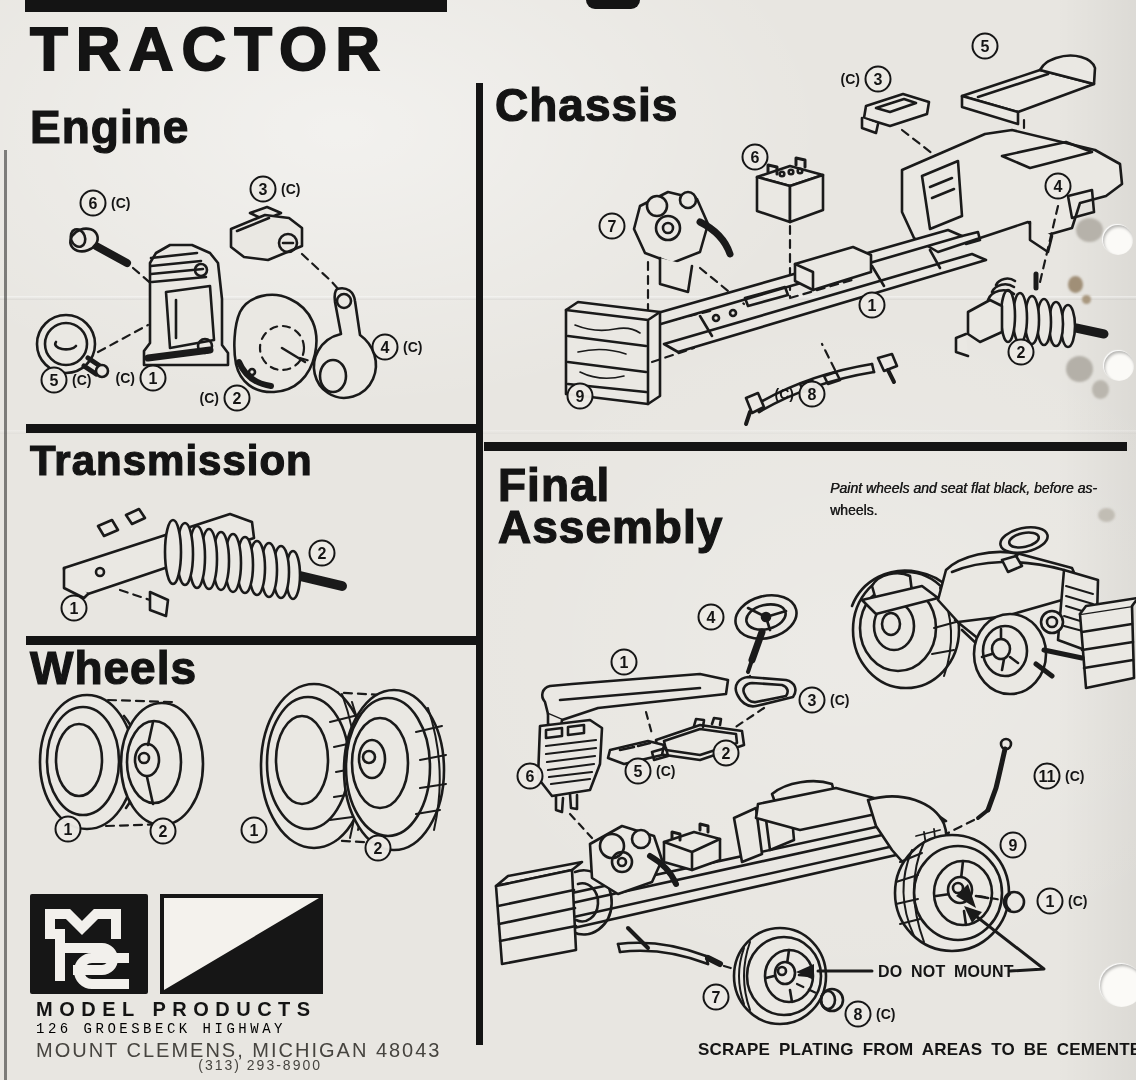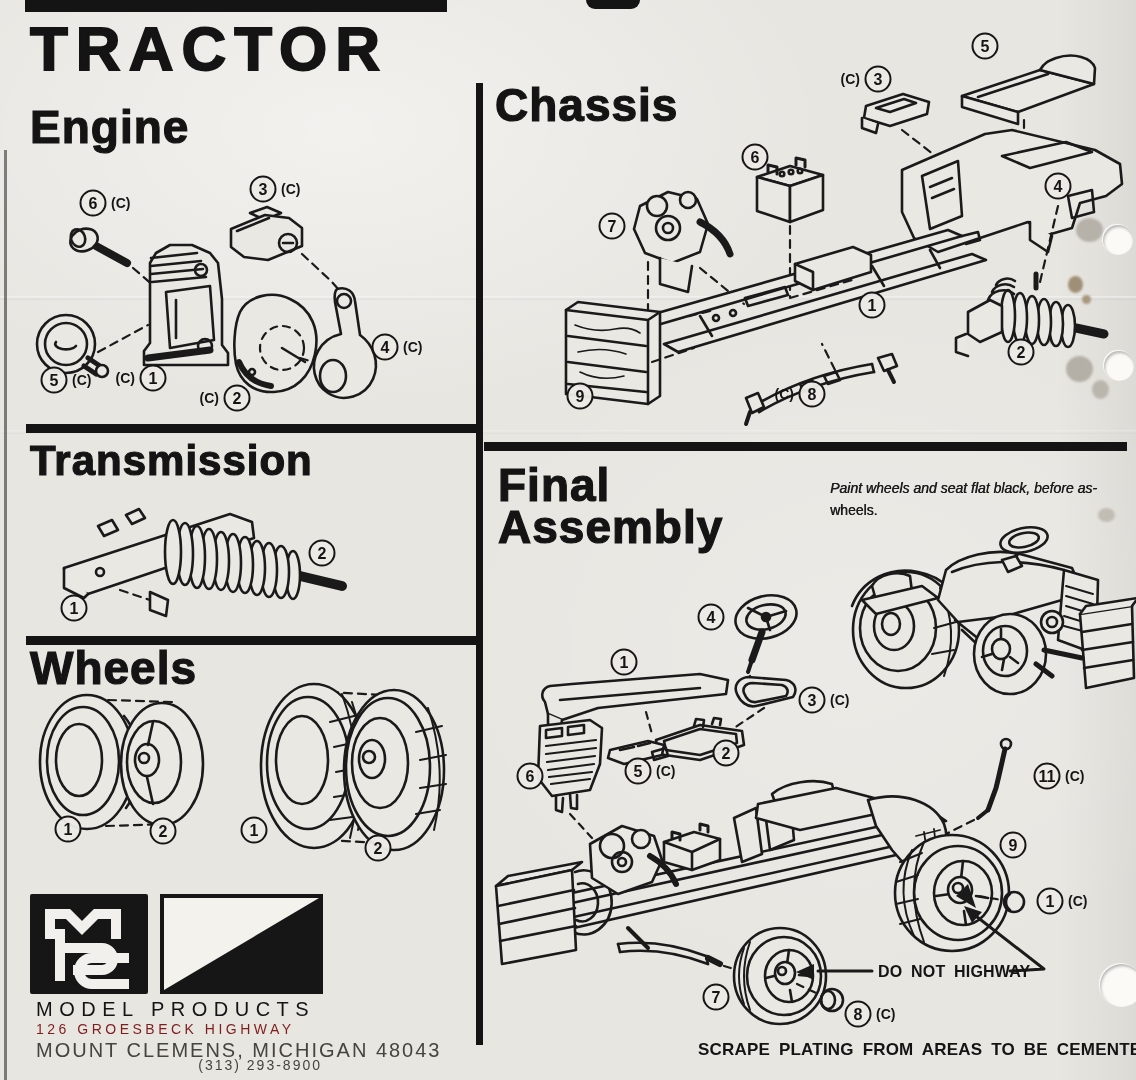--- a/index.html
+++ b/index.html
@@ -40,22 +40,22 @@
        font-weight:bold;font-size:14px;white-space:nowrap;}
   .cflag.right{left:18px;}
   .cflag.left{right:18px;}
   
   #mpc-black{position:absolute;left:30px;top:894px;width:118px;height:100px;background:#161616;border-radius:2px;z-index:20;}
   #mpc-flag{position:absolute;left:160px;top:894px;width:163px;height:100px;background:#f4f2ed;
        border:4px solid #161616;box-sizing:border-box;z-index:20;}
   #mpc-flag .tri{position:absolute;inset:0;background:#161616;
        clip-path:polygon(100% 0, 100% 100%, 0 100%);}
   .logo-text{position:absolute;color:#141414;white-space:nowrap;z-index:20;}
-  #brand{left:36px;top:998px;font-size:20px;font-weight:normal;letter-spacing:6.5px;}
-  #addr1{left:36px;top:1021px;font-size:14px;letter-spacing:3.5px;color:#7f1d1d;}
+  #brand{left:36px;top:998px;font-size:20px;font-weight:bold;letter-spacing:6.5px;}
+  #addr1{left:36px;top:1021px;font-size:14px;letter-spacing:3.5px;color:#000000;font-family:Liberation Mono, monospace;}
   #addr2{left:36px;top:1039px;font-size:20px;letter-spacing:2px;color:#46443f;}
   #phone{left:36px;top:1057px;width:286px;text-align:right;font-size:14px;letter-spacing:2px;color:#46443f;}
 </style>
 </head>
 <body>
 
 <div id="paper"></div>
 <div class="crease" style="top:296px;"></div>
 <div class="crease" style="top:430px;opacity:.5;"></div>
 <div class="edge-line" style="left:4px;top:150px;width:3px;height:930px;"></div>
@@ -384,21 +384,21 @@
 
 <div class="h1" style="left:30px;top:18px;text-align:right;">TRACTOR</div>
 <div class="h2" style="left:30px;top:80px;margin-top:24px;">Engine</div>
 <div class="h2" style="left:495px;top:82px;">Chassis</div>
 <div class="h2" style="left:30px;top:440px;font-size:42px;">Transmission</div>
 <div class="h2" style="left:30px;top:645px;">Wheels</div>
 <div class="h2" style="left:498px;top:462px;">Final</div>
 <div class="h2" style="left:498px;top:504px;">Assembly</div>
 <div class="note" style="left:830px;top:478px;font-style:italic;">Paint wheels and seat flat black, before as-</div>
 <div class="note" style="left:830px;top:500px;">wheels.</div>
-<div class="shout" id="do-not-cement" style="left:878px;top:963px;">DO NOT HIGHWAY</div>
+<div class="shout" id="do-not-cement" style="left:878px;top:963px;">DO NOT MOUNT</div>
 <div class="shout" id="scrape-note" style="left:698px;top:1040px;">SCRAPE PLATING FROM AREAS TO BE CEMENTED.</div>
 
 <div id="callouts">
     <div class="callout" style="left: 93px; top: 203px;">
       <span class="bubble">6</span>
       <span class="cflag right">(C)</span>
     </div>
     <div class="callout" style="left: 263px; top: 189px;">
       <span class="bubble">3</span>
       <span class="cflag right">(C)</span>

